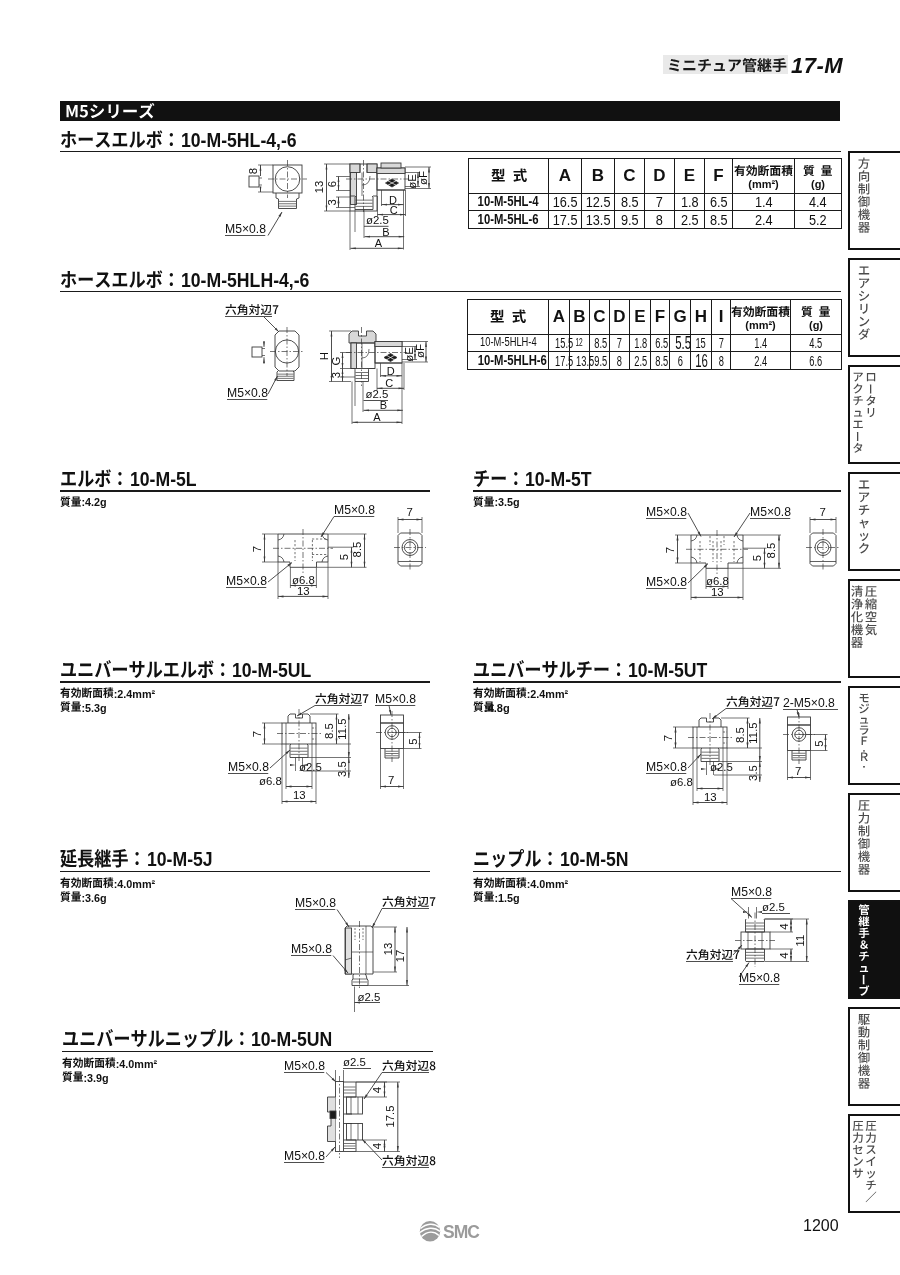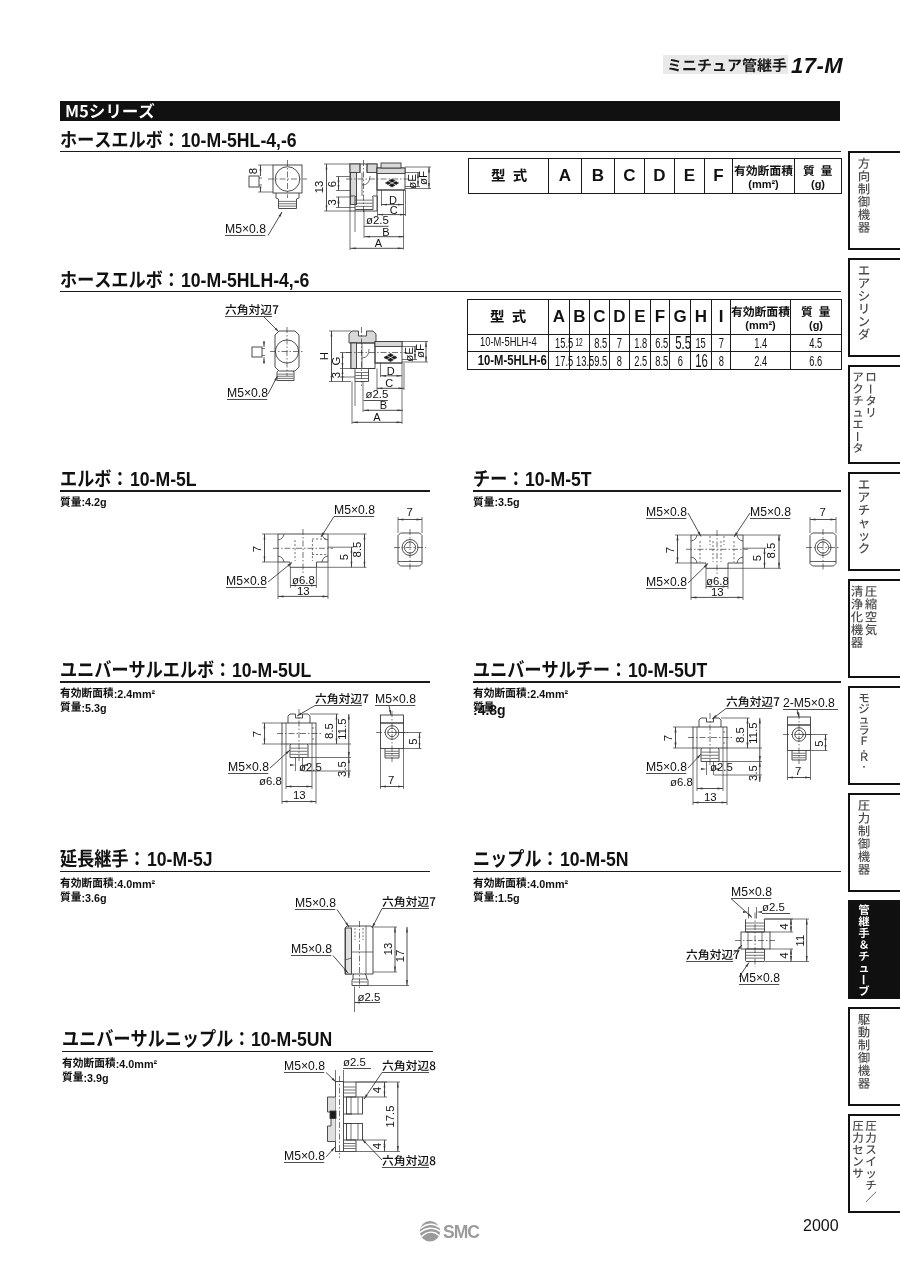--- a/index.html
+++ b/index.html
@@ -108,21 +108,21 @@
     <g transform="scale(0.95 1)">
       <path d="M0.6 -8.2H10.7V-7H0.6ZM3.7 -4.2H8.6V-3H3.7ZM2.7 -6.1H8.4V-4.9H4V1H2.7ZM8.1 -6.1H9.4V-0.5Q9.4 0 9.3 0.3Q9.2 0.6 8.8 0.8Q8.5 0.9 8 1Q7.5 1 6.8 1Q6.8 0.7 6.7 0.4Q6.5 -0 6.4 -0.3Q6.7 -0.3 7 -0.3Q7.3 -0.3 7.5 -0.3Q7.8 -0.3 7.9 -0.3Q8 -0.3 8.1 -0.3Q8.1 -0.4 8.1 -0.5ZM4.1 -9.6 5.5 -9.3Q5.1 -8 4.5 -6.8Q3.9 -5.5 3.1 -4.4Q2.3 -3.4 1.2 -2.6Q1.1 -2.8 0.9 -3Q0.7 -3.1 0.6 -3.3Q0.4 -3.5 0.3 -3.7Q1 -4.2 1.6 -4.8Q2.3 -5.5 2.7 -6.3Q3.2 -7.1 3.6 -7.9Q3.9 -8.8 4.1 -9.6ZM3.7 -2.3H8.6V-1.2H3.7Z M11.8 -8.2H17.3V-7H11.8ZM13.9 -9.5H15.3V-7.7H13.9ZM12.9 -6.7 14.2 -6.4Q13.9 -5.7 13.5 -5Q13 -4.3 12.5 -3.8Q12.4 -3.9 12.2 -4.1Q12 -4.2 11.8 -4.4Q11.6 -4.5 11.5 -4.6Q11.9 -5 12.3 -5.6Q12.7 -6.1 12.9 -6.7ZM15 -4.8 16.4 -4.6Q15.8 -2.7 14.8 -1.3Q13.8 0.1 12.4 1Q12.4 0.9 12.2 0.6Q12 0.4 11.8 0.2Q11.7 0 11.5 -0.1Q12.8 -0.8 13.7 -2Q14.6 -3.2 15 -4.8ZM15.1 -6.4 16.1 -6.9Q16.4 -6.6 16.7 -6.2Q16.9 -5.8 17.2 -5.5Q17.4 -5.1 17.5 -4.8L16.3 -4.2Q16.2 -4.5 16 -4.9Q15.9 -5.2 15.6 -5.6Q15.3 -6 15.1 -6.4ZM12.7 -3.5 13.5 -4.4Q14.1 -4 14.7 -3.4Q15.4 -2.9 15.9 -2.4Q16.5 -1.8 16.8 -1.4L16 -0.3Q15.7 -0.7 15.1 -1.3Q14.6 -1.9 13.9 -2.4Q13.3 -3 12.7 -3.5ZM17.3 -7.1H21.2V-5.8H17.3ZM20.7 -7.1H22Q22 -7.1 22 -7Q22 -6.9 22 -6.7Q22 -6.6 22 -6.5Q21.9 -4.8 21.9 -3.5Q21.9 -2.3 21.8 -1.5Q21.7 -0.7 21.6 -0.3Q21.6 0.1 21.4 0.3Q21.2 0.6 21 0.7Q20.8 0.8 20.5 0.9Q20.3 0.9 19.9 0.9Q19.5 1 19.1 0.9Q19.1 0.7 19 0.3Q18.9 -0.1 18.7 -0.3Q19.1 -0.3 19.4 -0.3Q19.7 -0.3 19.9 -0.3Q20 -0.3 20.1 -0.3Q20.2 -0.4 20.3 -0.5Q20.4 -0.6 20.5 -1Q20.5 -1.4 20.6 -2.1Q20.6 -2.9 20.6 -4Q20.7 -5.2 20.7 -6.8ZM18.4 -9.4H19.7Q19.7 -8.1 19.6 -6.8Q19.6 -5.5 19.5 -4.4Q19.4 -3.3 19.1 -2.3Q18.9 -1.3 18.4 -0.4Q18 0.4 17.3 1.1Q17.1 0.8 16.8 0.5Q16.5 0.2 16.3 0.1Q17 -0.5 17.4 -1.3Q17.8 -2 18 -2.9Q18.2 -3.8 18.3 -4.8Q18.3 -5.8 18.4 -7Q18.4 -8.2 18.4 -9.4Z M24.7 -6.3H28.5V-5.2H24.7ZM24.1 -1.3H28.3V-0.1H24.1ZM23.3 -9.2H24.5V0.7H23.3ZM26.1 -9.5H27.2V-1.5H26.1ZM26.2 -5.7 26.9 -5.4Q26.7 -4.8 26.4 -4.1Q26.1 -3.4 25.7 -2.9Q25.4 -2.3 25 -1.9Q24.9 -2.1 24.7 -2.5Q24.6 -2.8 24.4 -3Q24.8 -3.3 25.1 -3.8Q25.5 -4.2 25.7 -4.7Q26 -5.2 26.2 -5.7ZM27.7 -8.8 28.7 -8.5Q28.5 -8 28.3 -7.5Q28.1 -6.9 27.9 -6.6L27.2 -6.8Q27.3 -7.1 27.4 -7.4Q27.5 -7.8 27.6 -8.1Q27.6 -8.5 27.7 -8.8ZM24.7 -8.5 25.5 -8.8Q25.7 -8.3 25.8 -7.8Q26 -7.2 26 -6.8L25.1 -6.6Q25.1 -7 25 -7.5Q24.9 -8.1 24.7 -8.5ZM27.1 -5Q27.2 -5 27.5 -4.8Q27.7 -4.6 27.9 -4.4Q28.1 -4.2 28.3 -4Q28.5 -3.8 28.6 -3.7L27.9 -2.8Q27.8 -3 27.6 -3.2Q27.4 -3.5 27.2 -3.7Q27 -4 26.9 -4.2Q26.7 -4.4 26.6 -4.6ZM29.5 -5.9H33.6V-4.6H29.5ZM31.3 -5.2H32.6V1H31.3ZM28.9 -8.7 30.5 -8.3Q30.5 -8.1 30.2 -8.1V-4.7Q30.2 -4.1 30.1 -3.4Q30.1 -2.6 29.9 -1.8Q29.7 -1 29.4 -0.3Q29.1 0.4 28.5 1Q28.4 0.9 28.2 0.7Q28.1 0.5 27.9 0.4Q27.7 0.2 27.5 0.1Q28.2 -0.6 28.5 -1.4Q28.8 -2.3 28.8 -3.1Q28.9 -4 28.9 -4.8ZM32.4 -9.5 33.5 -8.5Q33 -8.2 32.3 -8Q31.7 -7.8 31 -7.6Q30.3 -7.5 29.6 -7.3Q29.6 -7.6 29.5 -7.9Q29.3 -8.2 29.2 -8.4Q29.8 -8.5 30.4 -8.7Q31 -8.8 31.5 -9.1Q32.1 -9.3 32.4 -9.5Z M38 -4.6H40.9V-3.6H38ZM38 -2.7H40.9V-1.7H38ZM35.8 -0.8H43.4V0.4H35.8ZM34.9 -6.7H44.2V1H42.8V-5.4H36.2V1H34.9ZM37.4 -5.8H38.6V-0.3H37.4ZM40.3 -5.8H41.6V-0.3H40.3ZM38.7 -8.4 40.3 -8Q40.1 -7.4 39.9 -6.8Q39.7 -6.2 39.5 -5.7L38.3 -6.1Q38.4 -6.4 38.5 -6.8Q38.5 -7.2 38.6 -7.6Q38.7 -8 38.7 -8.4ZM34.5 -9H44.7V-7.7H34.5Z M47.2 -8.5H48.5V1H47.2ZM45.7 -6.5H49.7V-5.2H45.7ZM47.3 -5.9 48.1 -5.6Q48 -5 47.7 -4.3Q47.5 -3.7 47.2 -3Q47 -2.4 46.7 -1.8Q46.4 -1.2 46 -0.8Q45.9 -1.1 45.8 -1.5Q45.6 -1.9 45.4 -2.1Q45.7 -2.5 46 -2.9Q46.3 -3.4 46.5 -3.9Q46.8 -4.4 47 -4.9Q47.2 -5.4 47.3 -5.9ZM49 -9.5 49.9 -8.4Q49.3 -8.2 48.6 -8.1Q48 -7.9 47.3 -7.8Q46.6 -7.7 45.9 -7.6Q45.9 -7.8 45.8 -8.1Q45.7 -8.4 45.6 -8.6Q46.2 -8.7 46.8 -8.9Q47.4 -9 48 -9.1Q48.5 -9.3 49 -9.5ZM48.4 -5Q48.5 -4.9 48.7 -4.7Q49 -4.5 49.2 -4.2Q49.4 -4 49.6 -3.8Q49.8 -3.6 49.9 -3.5L49.1 -2.4Q49 -2.6 48.9 -2.9Q48.7 -3.1 48.5 -3.4Q48.3 -3.7 48.1 -4Q48 -4.3 47.8 -4.4ZM52.2 -9.6H53.5V-6H52.2ZM49.9 -9.1H55.9V-8.3H49.9ZM50.1 -7.9H55.6V-7.1H50.1ZM49.6 -6.7H56.1V-5.9H49.6ZM51.5 -3.4V-2.9H54.3V-3.4ZM51.5 -2.1V-1.7H54.3V-2.1ZM51.5 -4.6V-4.2H54.3V-4.6ZM50.3 -5.5H55.5V-0.8H50.3ZM53.2 -0.3 54.1 -1Q54.5 -0.7 54.9 -0.5Q55.3 -0.3 55.6 -0Q56 0.2 56.3 0.4L55.1 1Q54.9 0.9 54.6 0.6Q54.2 0.4 53.9 0.1Q53.5 -0.1 53.2 -0.3ZM51.6 -1 52.6 -0.3Q52.3 -0.1 51.8 0.2Q51.3 0.5 50.8 0.7Q50.3 0.9 49.9 1.1Q49.7 0.9 49.5 0.6Q49.2 0.4 49 0.2Q49.5 0.1 50 -0.1Q50.4 -0.3 50.9 -0.6Q51.3 -0.8 51.6 -1Z" fill="#111"></path>
     </g>
   </svg>
 <div class="abs t" style="left:526.7px;top:688px;font-size:10.8px;font-weight:bold">:2.4mm²</div>
 <svg style="position:absolute;left:473px;top:699.1px;overflow:visible" width="23" height="15" viewBox="0 -11.9 23 15">
     <g transform="scale(0.95 1)">
       <path d="M4.6 -9.6 5.4 -8.8Q4.9 -8.7 4.3 -8.5Q3.8 -8.4 3.2 -8.4Q2.5 -8.3 2 -8.3Q2 -8.4 1.9 -8.7Q1.8 -8.9 1.7 -9.1Q2.2 -9.1 2.7 -9.2Q3.3 -9.3 3.7 -9.4Q4.2 -9.5 4.6 -9.6ZM9.5 -9.6 10.3 -8.8Q9.8 -8.6 9.1 -8.5Q8.5 -8.4 7.9 -8.4Q7.2 -8.3 6.6 -8.2Q6.6 -8.4 6.5 -8.7Q6.4 -8.9 6.3 -9.1Q6.9 -9.1 7.5 -9.2Q8.1 -9.3 8.6 -9.4Q9.1 -9.5 9.5 -9.6ZM1.3 -9.3 2.8 -9Q2.8 -8.8 2.5 -8.8V-8.2Q2.5 -7.8 2.4 -7.2Q2.3 -6.7 2 -6.1Q1.8 -5.5 1.3 -5Q1.2 -5.2 1 -5.3Q0.8 -5.5 0.7 -5.7Q0.5 -5.8 0.4 -5.9Q0.8 -6.3 1 -6.7Q1.2 -7.1 1.3 -7.5Q1.3 -7.9 1.3 -8.3ZM6 -9.3 7.5 -9Q7.4 -8.9 7.2 -8.8V-8.2Q7.2 -7.8 7.1 -7.3Q7 -6.8 6.6 -6.3Q6.3 -5.9 5.7 -5.5Q5.7 -5.6 5.5 -5.8Q5.4 -6 5.2 -6.1Q5 -6.3 4.9 -6.4Q5.4 -6.7 5.6 -7Q5.8 -7.3 5.9 -7.6Q6 -8 6 -8.3ZM1.9 -7.9H5.6V-6.9H1.9ZM6.5 -7.9H10.7V-6.9H6.5ZM3.3 -7.6H4.5V-5.7H3.3ZM8.1 -7.6H9.3V-5.7H8.1ZM3.2 -3.5V-3H8.2V-3.5ZM3.2 -2.2V-1.7H8.2V-2.2ZM3.2 -4.7V-4.2H8.2V-4.7ZM1.9 -5.5H9.5V-0.9H1.9ZM6.3 -0.3 7.4 -1Q8 -0.7 8.6 -0.5Q9.3 -0.2 9.8 -0Q10.4 0.2 10.8 0.4L9.2 1Q8.9 0.9 8.4 0.6Q8 0.4 7.4 0.1Q6.9 -0.1 6.3 -0.3ZM3.8 -1 5 -0.4Q4.6 -0.1 4 0.1Q3.3 0.4 2.7 0.7Q2.1 0.9 1.5 1.1Q1.4 0.9 1.2 0.7Q1 0.5 0.8 0.4Q0.6 0.2 0.5 0.1Q1.1 -0.1 1.7 -0.2Q2.3 -0.4 2.8 -0.6Q3.4 -0.8 3.8 -1Z M14.6 -7.5V-7.1H19.3V-7.5ZM14.6 -8.6V-8.2H19.3V-8.6ZM13.3 -9.3H20.6V-6.5H13.3ZM14.3 -3V-2.6H19.6V-3ZM14.3 -4.1V-3.7H19.6V-4.1ZM13 -4.8H20.9V-1.9H13ZM16.3 -4.6H17.6V0.3H16.3ZM11.8 -6.1H22.1V-5.1H11.8ZM12.8 -1.5H21.1V-0.7H12.8ZM11.8 -0.3H22.1V0.7H11.8Z" fill="#111"></path>
     </g>
   </svg>
-<div class="abs t" style="left:473px;top:702px;font-size:14px;font-weight:bold">:4.8g</div>
+<div class="abs t" style="left:484px;top:702px;font-size:11px;font-weight:bold">:4.8g</div>
 <svg style="position:absolute;left:60px;top:875.1px;overflow:visible" width="55" height="15" viewBox="0 -11.9 55 15">
     <g transform="scale(0.95 1)">
       <path d="M0.6 -8.2H10.7V-7H0.6ZM3.7 -4.2H8.6V-3H3.7ZM2.7 -6.1H8.4V-4.9H4V1H2.7ZM8.1 -6.1H9.4V-0.5Q9.4 0 9.3 0.3Q9.2 0.6 8.8 0.8Q8.5 0.9 8 1Q7.5 1 6.8 1Q6.8 0.7 6.7 0.4Q6.5 -0 6.4 -0.3Q6.7 -0.3 7 -0.3Q7.3 -0.3 7.5 -0.3Q7.8 -0.3 7.9 -0.3Q8 -0.3 8.1 -0.3Q8.1 -0.4 8.1 -0.5ZM4.1 -9.6 5.5 -9.3Q5.1 -8 4.5 -6.8Q3.9 -5.5 3.1 -4.4Q2.3 -3.4 1.2 -2.6Q1.1 -2.8 0.9 -3Q0.7 -3.1 0.6 -3.3Q0.4 -3.5 0.3 -3.7Q1 -4.2 1.6 -4.8Q2.3 -5.5 2.7 -6.3Q3.2 -7.1 3.6 -7.9Q3.9 -8.8 4.1 -9.6ZM3.7 -2.3H8.6V-1.2H3.7Z M11.8 -8.2H17.3V-7H11.8ZM13.9 -9.5H15.3V-7.7H13.9ZM12.9 -6.7 14.2 -6.4Q13.9 -5.7 13.5 -5Q13 -4.3 12.5 -3.8Q12.4 -3.9 12.2 -4.1Q12 -4.2 11.8 -4.4Q11.6 -4.5 11.5 -4.6Q11.9 -5 12.3 -5.6Q12.7 -6.1 12.9 -6.7ZM15 -4.8 16.4 -4.6Q15.8 -2.7 14.8 -1.3Q13.8 0.1 12.4 1Q12.4 0.9 12.2 0.6Q12 0.4 11.8 0.2Q11.7 0 11.5 -0.1Q12.8 -0.8 13.7 -2Q14.6 -3.2 15 -4.8ZM15.1 -6.4 16.1 -6.9Q16.4 -6.6 16.7 -6.2Q16.9 -5.8 17.2 -5.5Q17.4 -5.1 17.5 -4.8L16.3 -4.2Q16.2 -4.5 16 -4.9Q15.9 -5.2 15.6 -5.6Q15.3 -6 15.1 -6.4ZM12.7 -3.5 13.5 -4.4Q14.1 -4 14.7 -3.4Q15.4 -2.9 15.9 -2.4Q16.5 -1.8 16.8 -1.4L16 -0.3Q15.7 -0.7 15.1 -1.3Q14.6 -1.9 13.9 -2.4Q13.3 -3 12.7 -3.5ZM17.3 -7.1H21.2V-5.8H17.3ZM20.7 -7.1H22Q22 -7.1 22 -7Q22 -6.9 22 -6.7Q22 -6.6 22 -6.5Q21.9 -4.8 21.9 -3.5Q21.9 -2.3 21.8 -1.5Q21.7 -0.7 21.6 -0.3Q21.6 0.1 21.4 0.3Q21.2 0.6 21 0.7Q20.8 0.8 20.5 0.9Q20.3 0.9 19.9 0.9Q19.5 1 19.1 0.9Q19.1 0.7 19 0.3Q18.9 -0.1 18.7 -0.3Q19.1 -0.3 19.4 -0.3Q19.7 -0.3 19.9 -0.3Q20 -0.3 20.1 -0.3Q20.2 -0.4 20.3 -0.5Q20.4 -0.6 20.5 -1Q20.5 -1.4 20.6 -2.1Q20.6 -2.9 20.6 -4Q20.7 -5.2 20.7 -6.8ZM18.4 -9.4H19.7Q19.7 -8.1 19.6 -6.8Q19.6 -5.5 19.5 -4.4Q19.4 -3.3 19.1 -2.3Q18.9 -1.3 18.4 -0.4Q18 0.4 17.3 1.1Q17.1 0.8 16.8 0.5Q16.5 0.2 16.3 0.1Q17 -0.5 17.4 -1.3Q17.8 -2 18 -2.9Q18.2 -3.8 18.3 -4.8Q18.3 -5.8 18.4 -7Q18.4 -8.2 18.4 -9.4Z M24.7 -6.3H28.5V-5.2H24.7ZM24.1 -1.3H28.3V-0.1H24.1ZM23.3 -9.2H24.5V0.7H23.3ZM26.1 -9.5H27.2V-1.5H26.1ZM26.2 -5.7 26.9 -5.4Q26.7 -4.8 26.4 -4.1Q26.1 -3.4 25.7 -2.9Q25.4 -2.3 25 -1.9Q24.9 -2.1 24.7 -2.5Q24.6 -2.8 24.4 -3Q24.8 -3.3 25.1 -3.8Q25.5 -4.2 25.7 -4.7Q26 -5.2 26.2 -5.7ZM27.7 -8.8 28.7 -8.5Q28.5 -8 28.3 -7.5Q28.1 -6.9 27.9 -6.6L27.2 -6.8Q27.3 -7.1 27.4 -7.4Q27.5 -7.8 27.6 -8.1Q27.6 -8.5 27.7 -8.8ZM24.7 -8.5 25.5 -8.8Q25.7 -8.3 25.8 -7.8Q26 -7.2 26 -6.8L25.1 -6.6Q25.1 -7 25 -7.5Q24.9 -8.1 24.7 -8.5ZM27.1 -5Q27.2 -5 27.5 -4.8Q27.7 -4.6 27.9 -4.4Q28.1 -4.2 28.3 -4Q28.5 -3.8 28.6 -3.7L27.9 -2.8Q27.8 -3 27.6 -3.2Q27.4 -3.5 27.2 -3.7Q27 -4 26.9 -4.2Q26.7 -4.4 26.6 -4.6ZM29.5 -5.9H33.6V-4.6H29.5ZM31.3 -5.2H32.6V1H31.3ZM28.9 -8.7 30.5 -8.3Q30.5 -8.1 30.2 -8.1V-4.7Q30.2 -4.1 30.1 -3.4Q30.1 -2.6 29.9 -1.8Q29.7 -1 29.4 -0.3Q29.1 0.4 28.5 1Q28.4 0.9 28.2 0.7Q28.1 0.5 27.9 0.4Q27.7 0.2 27.5 0.1Q28.2 -0.6 28.5 -1.4Q28.8 -2.3 28.8 -3.1Q28.9 -4 28.9 -4.8ZM32.4 -9.5 33.5 -8.5Q33 -8.2 32.3 -8Q31.7 -7.8 31 -7.6Q30.3 -7.5 29.6 -7.3Q29.6 -7.6 29.5 -7.9Q29.3 -8.2 29.2 -8.4Q29.8 -8.5 30.4 -8.7Q31 -8.8 31.5 -9.1Q32.1 -9.3 32.4 -9.5Z M38 -4.6H40.9V-3.6H38ZM38 -2.7H40.9V-1.7H38ZM35.8 -0.8H43.4V0.4H35.8ZM34.9 -6.7H44.2V1H42.8V-5.4H36.2V1H34.9ZM37.4 -5.8H38.6V-0.3H37.4ZM40.3 -5.8H41.6V-0.3H40.3ZM38.7 -8.4 40.3 -8Q40.1 -7.4 39.9 -6.8Q39.7 -6.2 39.5 -5.7L38.3 -6.1Q38.4 -6.4 38.5 -6.8Q38.5 -7.2 38.6 -7.6Q38.7 -8 38.7 -8.4ZM34.5 -9H44.7V-7.7H34.5Z M47.2 -8.5H48.5V1H47.2ZM45.7 -6.5H49.7V-5.2H45.7ZM47.3 -5.9 48.1 -5.6Q48 -5 47.7 -4.3Q47.5 -3.7 47.2 -3Q47 -2.4 46.7 -1.8Q46.4 -1.2 46 -0.8Q45.9 -1.1 45.8 -1.5Q45.6 -1.9 45.4 -2.1Q45.7 -2.5 46 -2.9Q46.3 -3.4 46.5 -3.9Q46.8 -4.4 47 -4.9Q47.2 -5.4 47.3 -5.9ZM49 -9.5 49.9 -8.4Q49.3 -8.2 48.6 -8.1Q48 -7.9 47.3 -7.8Q46.6 -7.7 45.9 -7.6Q45.9 -7.8 45.8 -8.1Q45.7 -8.4 45.6 -8.6Q46.2 -8.7 46.8 -8.9Q47.4 -9 48 -9.1Q48.5 -9.3 49 -9.5ZM48.4 -5Q48.5 -4.9 48.7 -4.7Q49 -4.5 49.2 -4.2Q49.4 -4 49.6 -3.8Q49.8 -3.6 49.9 -3.5L49.1 -2.4Q49 -2.6 48.9 -2.9Q48.7 -3.1 48.5 -3.4Q48.3 -3.7 48.1 -4Q48 -4.3 47.8 -4.4ZM52.2 -9.6H53.5V-6H52.2ZM49.9 -9.1H55.9V-8.3H49.9ZM50.1 -7.9H55.6V-7.1H50.1ZM49.6 -6.7H56.1V-5.9H49.6ZM51.5 -3.4V-2.9H54.3V-3.4ZM51.5 -2.1V-1.7H54.3V-2.1ZM51.5 -4.6V-4.2H54.3V-4.6ZM50.3 -5.5H55.5V-0.8H50.3ZM53.2 -0.3 54.1 -1Q54.5 -0.7 54.9 -0.5Q55.3 -0.3 55.6 -0Q56 0.2 56.3 0.4L55.1 1Q54.9 0.9 54.6 0.6Q54.2 0.4 53.9 0.1Q53.5 -0.1 53.2 -0.3ZM51.6 -1 52.6 -0.3Q52.3 -0.1 51.8 0.2Q51.3 0.5 50.8 0.7Q50.3 0.9 49.9 1.1Q49.7 0.9 49.5 0.6Q49.2 0.4 49 0.2Q49.5 0.1 50 -0.1Q50.4 -0.3 50.9 -0.6Q51.3 -0.8 51.6 -1Z" fill="#111"></path>
     </g>
   </svg>
 <div class="abs t" style="left:113.7px;top:878px;font-size:10.8px;font-weight:bold">:4.0mm²</div>
 <svg style="position:absolute;left:60px;top:889.1px;overflow:visible" width="23" height="15" viewBox="0 -11.9 23 15">
     <g transform="scale(0.95 1)">
       <path d="M4.6 -9.6 5.4 -8.8Q4.9 -8.7 4.3 -8.5Q3.8 -8.4 3.2 -8.4Q2.5 -8.3 2 -8.3Q2 -8.4 1.9 -8.7Q1.8 -8.9 1.7 -9.1Q2.2 -9.1 2.7 -9.2Q3.3 -9.3 3.7 -9.4Q4.2 -9.5 4.6 -9.6ZM9.5 -9.6 10.3 -8.8Q9.8 -8.6 9.1 -8.5Q8.5 -8.4 7.9 -8.4Q7.2 -8.3 6.6 -8.2Q6.6 -8.4 6.5 -8.7Q6.4 -8.9 6.3 -9.1Q6.9 -9.1 7.5 -9.2Q8.1 -9.3 8.6 -9.4Q9.1 -9.5 9.5 -9.6ZM1.3 -9.3 2.8 -9Q2.8 -8.8 2.5 -8.8V-8.2Q2.5 -7.8 2.4 -7.2Q2.3 -6.7 2 -6.1Q1.8 -5.5 1.3 -5Q1.2 -5.2 1 -5.3Q0.8 -5.5 0.7 -5.7Q0.5 -5.8 0.4 -5.9Q0.8 -6.3 1 -6.7Q1.2 -7.1 1.3 -7.5Q1.3 -7.9 1.3 -8.3ZM6 -9.3 7.5 -9Q7.4 -8.9 7.2 -8.8V-8.2Q7.2 -7.8 7.1 -7.3Q7 -6.8 6.6 -6.3Q6.3 -5.9 5.7 -5.5Q5.7 -5.6 5.5 -5.8Q5.4 -6 5.2 -6.1Q5 -6.3 4.9 -6.4Q5.4 -6.7 5.6 -7Q5.8 -7.3 5.9 -7.6Q6 -8 6 -8.3ZM1.9 -7.9H5.6V-6.9H1.9ZM6.5 -7.9H10.7V-6.9H6.5ZM3.3 -7.6H4.5V-5.7H3.3ZM8.1 -7.6H9.3V-5.7H8.1ZM3.2 -3.5V-3H8.2V-3.5ZM3.2 -2.2V-1.7H8.2V-2.2ZM3.2 -4.7V-4.2H8.2V-4.7ZM1.9 -5.5H9.5V-0.9H1.9ZM6.3 -0.3 7.4 -1Q8 -0.7 8.6 -0.5Q9.3 -0.2 9.8 -0Q10.4 0.2 10.8 0.4L9.2 1Q8.9 0.9 8.4 0.6Q8 0.4 7.4 0.1Q6.9 -0.1 6.3 -0.3ZM3.8 -1 5 -0.4Q4.6 -0.1 4 0.1Q3.3 0.4 2.7 0.7Q2.1 0.9 1.5 1.1Q1.4 0.9 1.2 0.7Q1 0.5 0.8 0.4Q0.6 0.2 0.5 0.1Q1.1 -0.1 1.7 -0.2Q2.3 -0.4 2.8 -0.6Q3.4 -0.8 3.8 -1Z M14.6 -7.5V-7.1H19.3V-7.5ZM14.6 -8.6V-8.2H19.3V-8.6ZM13.3 -9.3H20.6V-6.5H13.3ZM14.3 -3V-2.6H19.6V-3ZM14.3 -4.1V-3.7H19.6V-4.1ZM13 -4.8H20.9V-1.9H13ZM16.3 -4.6H17.6V0.3H16.3ZM11.8 -6.1H22.1V-5.1H11.8ZM12.8 -1.5H21.1V-0.7H12.8ZM11.8 -0.3H22.1V0.7H11.8Z" fill="#111"></path>
     </g>
@@ -182,20 +182,42 @@
               <path d="M0.6 -8.6H11.2V-7.3H0.6ZM3.8 -4.3H9V-3.2H3.8ZM2.8 -6.3H8.7V-5.1H4.2V1H2.8ZM8.5 -6.3H9.8V-0.5Q9.8 0 9.7 0.4Q9.6 0.7 9.2 0.8Q8.9 1 8.4 1Q7.8 1.1 7.1 1.1Q7.1 0.8 7 0.4Q6.8 -0 6.7 -0.3Q7 -0.3 7.3 -0.3Q7.6 -0.3 7.9 -0.3Q8.1 -0.3 8.2 -0.3Q8.3 -0.3 8.4 -0.3Q8.5 -0.4 8.5 -0.5ZM4.3 -10 5.8 -9.7Q5.4 -8.4 4.7 -7.1Q4.1 -5.8 3.2 -4.6Q2.4 -3.5 1.2 -2.7Q1.1 -2.9 1 -3.1Q0.8 -3.3 0.6 -3.5Q0.4 -3.7 0.3 -3.8Q1.1 -4.3 1.7 -5Q2.4 -5.8 2.9 -6.6Q3.4 -7.4 3.7 -8.3Q4.1 -9.2 4.3 -10ZM3.8 -2.4H9V-1.2H3.8Z M12.3 -8.5H18.1V-7.3H12.3ZM14.6 -10H15.9V-8H14.6ZM13.5 -7 14.8 -6.7Q14.5 -5.9 14.1 -5.2Q13.6 -4.5 13.1 -4Q12.9 -4.1 12.8 -4.3Q12.6 -4.4 12.3 -4.6Q12.1 -4.7 12 -4.8Q12.5 -5.2 12.9 -5.8Q13.3 -6.4 13.5 -7ZM15.7 -5.1 17.1 -4.8Q16.5 -2.8 15.5 -1.4Q14.5 0.1 13 1Q12.9 0.9 12.7 0.7Q12.6 0.5 12.4 0.2Q12.2 0 12 -0.1Q13.4 -0.8 14.3 -2.1Q15.3 -3.4 15.7 -5.1ZM15.8 -6.6 16.8 -7.2Q17.1 -6.9 17.4 -6.5Q17.7 -6.1 17.9 -5.7Q18.1 -5.3 18.2 -5L17.1 -4.4Q17 -4.7 16.8 -5.1Q16.6 -5.5 16.3 -5.9Q16 -6.3 15.8 -6.6ZM13.3 -3.6 14.1 -4.6Q14.7 -4.2 15.4 -3.6Q16.1 -3 16.7 -2.5Q17.2 -1.9 17.6 -1.4L16.7 -0.3Q16.4 -0.8 15.8 -1.4Q15.2 -1.9 14.6 -2.5Q13.9 -3.1 13.3 -3.6ZM18 -7.4H22.2V-6.1H18ZM21.6 -7.4H22.9Q22.9 -7.4 22.9 -7.3Q22.9 -7.2 22.9 -7Q22.9 -6.9 22.9 -6.8Q22.9 -5 22.9 -3.7Q22.8 -2.4 22.8 -1.6Q22.7 -0.8 22.6 -0.3Q22.5 0.1 22.4 0.3Q22.2 0.6 22 0.8Q21.7 0.9 21.4 0.9Q21.2 1 20.8 1Q20.4 1 19.9 1Q19.9 0.7 19.8 0.3Q19.7 -0.1 19.5 -0.3Q19.9 -0.3 20.3 -0.3Q20.6 -0.3 20.8 -0.3Q20.9 -0.3 21 -0.3Q21.1 -0.4 21.2 -0.5Q21.3 -0.6 21.4 -1Q21.4 -1.4 21.5 -2.2Q21.5 -3 21.6 -4.2Q21.6 -5.4 21.6 -7.1ZM19.2 -9.9H20.6Q20.5 -8.4 20.5 -7.1Q20.5 -5.8 20.4 -4.6Q20.2 -3.4 20 -2.4Q19.7 -1.3 19.2 -0.5Q18.8 0.4 18 1.1Q17.9 0.8 17.6 0.5Q17.3 0.2 17 0.1Q17.7 -0.5 18.1 -1.3Q18.5 -2.1 18.8 -3Q19 -3.9 19.1 -5Q19.2 -6.1 19.2 -7.3Q19.2 -8.5 19.2 -9.9Z M25.8 -6.6H29.8V-5.4H25.8ZM25.1 -1.3H29.6V-0.1H25.1ZM24.3 -9.6H25.6V0.7H24.3ZM27.2 -9.9H28.4V-1.5H27.2ZM27.3 -5.9 28.1 -5.6Q27.9 -5 27.6 -4.3Q27.2 -3.6 26.9 -3Q26.5 -2.4 26.1 -2Q26 -2.2 25.8 -2.6Q25.7 -2.9 25.5 -3.2Q25.9 -3.5 26.2 -3.9Q26.6 -4.4 26.9 -4.9Q27.2 -5.5 27.3 -5.9ZM28.9 -9.2 30 -8.9Q29.8 -8.4 29.6 -7.8Q29.4 -7.2 29.2 -6.8L28.4 -7.1Q28.5 -7.4 28.6 -7.8Q28.7 -8.1 28.8 -8.5Q28.9 -8.9 28.9 -9.2ZM25.8 -8.9 26.7 -9.2Q26.9 -8.7 27 -8.1Q27.1 -7.6 27.1 -7.2L26.2 -6.9Q26.2 -7.3 26.1 -7.8Q26 -8.4 25.8 -8.9ZM28.3 -5.3Q28.5 -5.2 28.7 -5Q28.9 -4.8 29.1 -4.6Q29.4 -4.4 29.6 -4.2Q29.8 -4 29.9 -3.9L29.1 -2.9Q29 -3.1 28.8 -3.4Q28.7 -3.6 28.4 -3.9Q28.2 -4.1 28.1 -4.4Q27.9 -4.6 27.7 -4.8ZM30.8 -6.1H35.1V-4.8H30.8ZM32.7 -5.5H34V1H32.7ZM30.2 -9.1 31.8 -8.6Q31.8 -8.5 31.5 -8.4V-5Q31.5 -4.3 31.5 -3.5Q31.4 -2.7 31.2 -1.9Q31.1 -1.1 30.7 -0.3Q30.3 0.5 29.8 1.1Q29.7 0.9 29.5 0.7Q29.3 0.5 29.1 0.4Q28.9 0.2 28.7 0.1Q29.4 -0.6 29.7 -1.5Q30 -2.4 30.1 -3.3Q30.2 -4.2 30.2 -5ZM33.9 -9.9 35 -8.9Q34.4 -8.6 33.7 -8.4Q33.1 -8.1 32.3 -8Q31.6 -7.8 30.9 -7.7Q30.9 -7.9 30.8 -8.2Q30.6 -8.5 30.5 -8.7Q31.1 -8.9 31.7 -9.1Q32.4 -9.2 32.9 -9.5Q33.5 -9.7 33.9 -9.9Z M39.6 -4.8H42.7V-3.7H39.6ZM39.6 -2.8H42.7V-1.7H39.6ZM37.4 -0.8H45.3V0.5H37.4ZM36.5 -6.9H46.1V1.1H44.7V-5.6H37.8V1.1H36.5ZM39 -6.1H40.3V-0.3H39ZM42.1 -6.1H43.4V-0.3H42.1ZM40.4 -8.7 42.1 -8.4Q41.8 -7.7 41.7 -7.1Q41.5 -6.4 41.3 -6L40 -6.3Q40.1 -6.7 40.2 -7.1Q40.2 -7.5 40.3 -7.9Q40.4 -8.4 40.4 -8.7ZM36 -9.4H46.7V-8H36Z M49.3 -8.9H50.7V1H49.3ZM47.7 -6.8H51.9V-5.5H47.7ZM49.4 -6.2 50.3 -5.8Q50.1 -5.2 49.9 -4.5Q49.6 -3.8 49.3 -3.1Q49.1 -2.5 48.7 -1.9Q48.4 -1.3 48.1 -0.9Q48 -1.2 47.8 -1.6Q47.6 -1.9 47.4 -2.2Q47.7 -2.6 48 -3Q48.3 -3.5 48.6 -4.1Q48.9 -4.6 49.1 -5.1Q49.3 -5.7 49.4 -6.2ZM51.1 -9.9 52.1 -8.8Q51.5 -8.6 50.8 -8.4Q50.1 -8.3 49.4 -8.1Q48.6 -8 48 -7.9Q47.9 -8.2 47.8 -8.5Q47.7 -8.8 47.6 -9Q48.2 -9.1 48.9 -9.3Q49.5 -9.4 50.1 -9.6Q50.7 -9.7 51.1 -9.9ZM50.6 -5.2Q50.7 -5.1 50.9 -4.9Q51.1 -4.7 51.4 -4.4Q51.6 -4.2 51.8 -3.9Q52 -3.7 52.1 -3.6L51.3 -2.5Q51.2 -2.7 51 -3Q50.9 -3.3 50.7 -3.6Q50.5 -3.9 50.3 -4.2Q50.1 -4.5 50 -4.6ZM54.5 -10H55.9V-6.3H54.5ZM52.1 -9.5H58.3V-8.6H52.1ZM52.4 -8.2H58.1V-7.4H52.4ZM51.8 -7H58.6V-6.1H51.8ZM53.8 -3.5V-3H56.7V-3.5ZM53.8 -2.2V-1.7H56.7V-2.2ZM53.8 -4.8V-4.4H56.7V-4.8ZM52.5 -5.7H58V-0.9H52.5ZM55.6 -0.3 56.5 -1Q56.9 -0.8 57.3 -0.5Q57.7 -0.3 58.1 -0Q58.5 0.2 58.8 0.4L57.5 1.1Q57.3 0.9 57 0.7Q56.6 0.4 56.3 0.2Q55.9 -0.1 55.6 -0.3ZM53.8 -1.1 54.9 -0.3Q54.6 -0.1 54.1 0.2Q53.6 0.5 53.1 0.7Q52.6 1 52.1 1.1Q51.9 0.9 51.7 0.7Q51.4 0.4 51.2 0.2Q51.7 0.1 52.2 -0.1Q52.7 -0.3 53.1 -0.6Q53.6 -0.8 53.8 -1.1Z" fill="#111" stroke="none"></path>
             </svg></div>
           <div style="font-weight:bold;font-size:11px;line-height:13px">(mm²)</div>
         </td>
         <td style="border-bottom:1.5px solid #1a1a1a">
           <div style="line-height:0;margin-top:2px"><svg width="30" height="15" viewBox="0 -12.0 30 15" style="vertical-align:middle">
               <path d="M4.8 -10 5.6 -9.2Q5.1 -9 4.5 -8.9Q3.9 -8.8 3.3 -8.7Q2.7 -8.7 2.1 -8.6Q2.1 -8.8 2 -9.1Q1.9 -9.3 1.8 -9.5Q2.3 -9.5 2.9 -9.6Q3.4 -9.7 3.9 -9.8Q4.4 -9.9 4.8 -10ZM9.9 -10 10.7 -9.2Q10.2 -9 9.6 -8.9Q8.9 -8.8 8.2 -8.7Q7.5 -8.7 6.9 -8.6Q6.9 -8.8 6.8 -9Q6.7 -9.3 6.6 -9.5Q7.2 -9.5 7.8 -9.6Q8.4 -9.7 9 -9.8Q9.5 -9.9 9.9 -10ZM1.4 -9.8 2.9 -9.4Q2.9 -9.2 2.6 -9.2V-8.6Q2.6 -8.2 2.5 -7.6Q2.4 -7 2.1 -6.4Q1.9 -5.8 1.3 -5.3Q1.2 -5.4 1.1 -5.6Q0.9 -5.7 0.7 -5.9Q0.5 -6.1 0.4 -6.1Q0.8 -6.5 1 -7Q1.2 -7.4 1.3 -7.9Q1.4 -8.3 1.4 -8.7ZM6.3 -9.7 7.8 -9.4Q7.8 -9.2 7.5 -9.2V-8.6Q7.5 -8.2 7.4 -7.7Q7.3 -7.1 6.9 -6.6Q6.6 -6.1 6 -5.7Q5.9 -5.9 5.8 -6Q5.6 -6.2 5.4 -6.4Q5.3 -6.6 5.1 -6.6Q5.6 -7 5.9 -7.3Q6.1 -7.6 6.2 -8Q6.3 -8.3 6.3 -8.7ZM1.9 -8.3H5.9V-7.2H1.9ZM6.8 -8.3H11.2V-7.2H6.8ZM3.5 -7.9H4.7V-6H3.5ZM8.5 -7.9H9.7V-6H8.5ZM3.4 -3.6V-3.1H8.5V-3.6ZM3.4 -2.3V-1.8H8.5V-2.3ZM3.4 -4.9V-4.4H8.5V-4.9ZM2 -5.8H9.9V-0.9H2ZM6.6 -0.3 7.7 -1Q8.4 -0.8 9 -0.5Q9.7 -0.3 10.3 -0Q10.9 0.2 11.3 0.5L9.6 1.1Q9.3 0.9 8.8 0.6Q8.3 0.4 7.7 0.2Q7.2 -0.1 6.6 -0.3ZM3.9 -1 5.2 -0.5Q4.8 -0.1 4.1 0.2Q3.5 0.4 2.8 0.7Q2.1 0.9 1.5 1.1Q1.4 1 1.2 0.8Q1 0.6 0.8 0.4Q0.6 0.2 0.5 0.1Q1.1 -0.1 1.8 -0.2Q2.4 -0.4 3 -0.6Q3.5 -0.8 3.9 -1Z M21.1 -7.9V-7.5H26V-7.9ZM21.1 -8.9V-8.5H26V-8.9ZM19.7 -9.7H27.4V-6.7H19.7ZM20.9 -3.2V-2.7H26.3V-3.2ZM20.9 -4.3V-3.9H26.3V-4.3ZM19.5 -5H27.7V-2H19.5ZM22.9 -4.8H24.3V0.3H22.9ZM18.2 -6.4H29V-5.4H18.2ZM19.3 -1.6H27.9V-0.7H19.3ZM18.2 -0.3H29V0.8H18.2Z" fill="#111" stroke="none"></path>
             </svg></div>
           <div style="font-weight:bold;font-size:11px;line-height:13px">(g)</div>
         </td>
+      </tr>
+      <tr style="height:17.5px">
+        <td style="font-weight:bold;font-size:14.5px;line-height:15px"><span class="sx" style="--s:.78">10-M-5HL-4</span></td>
+        <td style="font-size:15.5px;line-height:15px"><span class="sx" style="--s:.82">16.5</span></td>
+        <td style="font-size:15.5px;line-height:15px"><span class="sx" style="--s:.82">12.5</span></td>
+        <td style="font-size:15.5px;line-height:15px"><span class="sx" style="--s:.82">8.5</span></td>
+        <td style="font-size:15.5px;line-height:15px"><span class="sx" style="--s:.82">7</span></td>
+        <td style="font-size:15.5px;line-height:15px"><span class="sx" style="--s:.82">1.8</span></td>
+        <td style="font-size:15.5px;line-height:15px"><span class="sx" style="--s:.82">6.5</span></td>
+        <td style="font-size:15.5px;line-height:15px"><span class="sx" style="--s:.82">1.4</span></td>
+        <td style="font-size:15.5px;line-height:15px"><span class="sx" style="--s:.82">4.4</span></td>
+      </tr>
+      <tr style="height:17.5px">
+        <td style="font-weight:bold;font-size:14.5px;line-height:15px"><span class="sx" style="--s:.78">10-M-5HL-6</span></td>
+        <td style="font-size:15.5px;line-height:15px"><span class="sx" style="--s:.82">17.5</span></td>
+        <td style="font-size:15.5px;line-height:15px"><span class="sx" style="--s:.82">13.5</span></td>
+        <td style="font-size:15.5px;line-height:15px"><span class="sx" style="--s:.82">9.5</span></td>
+        <td style="font-size:15.5px;line-height:15px"><span class="sx" style="--s:.82">8</span></td>
+        <td style="font-size:15.5px;line-height:15px"><span class="sx" style="--s:.82">2.5</span></td>
+        <td style="font-size:15.5px;line-height:15px"><span class="sx" style="--s:.82">8.5</span></td>
+        <td style="font-size:15.5px;line-height:15px"><span class="sx" style="--s:.82">2.4</span></td>
+        <td style="font-size:15.5px;line-height:15px"><span class="sx" style="--s:.82">5.2</span></td>
       </tr>
     </tbody>
   </table>
 <table style="left:467px;top:299px;width:374px;border:1.5px solid #1a1a1a">
     <colgroup>
       <col style="width:81px">
       <col style="width:21px">
       <col style="width:20px">
       <col style="width:20px">
       <col style="width:20px">
@@ -315,21 +337,21 @@
 <svg class="abs" style="left:848.1px;top:1120.4px;overflow:visible" width="20" height="59" viewBox="-10 0 20 59">
     <path d="M-3.6 1.1H5V2.1H-3.6ZM-2.6 5.1H4.5V6.1H-2.6ZM-3.4 9.6H5.2V10.6H-3.4ZM-4.2 1.1H-3.1V4.4Q-3.1 5.1 -3.2 6Q-3.2 6.8 -3.4 7.7Q-3.5 8.6 -3.7 9.4Q-4 10.3 -4.4 11Q-4.5 10.9 -4.7 10.8Q-4.9 10.7 -5 10.6Q-5.2 10.5 -5.4 10.4Q-5 9.8 -4.7 9Q-4.5 8.2 -4.4 7.4Q-4.3 6.6 -4.3 5.8Q-4.2 5.1 -4.2 4.4ZM0.3 2.7H1.3V10.2H0.3Z M-4.8 14.7H4V15.8H-4.8ZM3.6 14.7H4.7Q4.7 14.7 4.7 14.8Q4.7 14.9 4.7 15Q4.7 15.2 4.7 15.2Q4.6 17 4.5 18.2Q4.4 19.4 4.3 20.2Q4.2 21.1 4 21.5Q3.9 22 3.7 22.2Q3.5 22.5 3.2 22.6Q3 22.7 2.6 22.7Q2.3 22.8 1.8 22.8Q1.3 22.8 0.8 22.7Q0.8 22.5 0.7 22.2Q0.6 21.8 0.4 21.6Q1 21.7 1.5 21.7Q1.9 21.7 2.2 21.7Q2.3 21.7 2.5 21.7Q2.6 21.6 2.7 21.5Q2.8 21.4 3 20.9Q3.1 20.5 3.2 19.7Q3.3 18.9 3.4 17.8Q3.5 16.6 3.6 14.9ZM-1.2 12.3H-0V14.4Q-0 15.2 -0.1 16.1Q-0.2 17 -0.4 17.9Q-0.6 18.8 -1.1 19.7Q-1.6 20.6 -2.3 21.4Q-3.1 22.2 -4.3 22.9Q-4.4 22.8 -4.5 22.6Q-4.7 22.4 -4.8 22.3Q-5 22.1 -5.1 22Q-4 21.4 -3.3 20.7Q-2.6 19.9 -2.2 19.1Q-1.7 18.3 -1.5 17.5Q-1.3 16.7 -1.2 15.9Q-1.2 15.1 -1.2 14.4Z M-2.3 32.3Q-2.3 32 -2.3 31.5Q-2.3 31.1 -2.3 30.5Q-2.3 29.9 -2.3 29.2Q-2.3 28.6 -2.3 28Q-2.3 27.4 -2.3 26.8Q-2.3 26.3 -2.3 26Q-2.3 25.8 -2.3 25.6Q-2.3 25.4 -2.4 25.2Q-2.4 25 -2.4 24.9H-1.1Q-1.1 25.1 -1.1 25.4Q-1.2 25.7 -1.2 26Q-1.2 26.3 -1.2 26.8Q-1.2 27.3 -1.2 27.9Q-1.2 28.4 -1.2 29Q-1.2 29.6 -1.2 30.2Q-1.2 30.7 -1.2 31.2Q-1.2 31.6 -1.2 31.9Q-1.2 32.3 -1 32.5Q-0.9 32.8 -0.6 32.9Q-0.2 32.9 0.4 32.9Q1.1 32.9 1.7 32.9Q2.3 32.9 2.8 32.8Q3.4 32.7 4 32.6L3.9 33.8Q3.5 33.9 2.9 33.9Q2.3 34 1.7 34Q1.1 34.1 0.4 34.1Q-0.5 34.1 -1 34Q-1.6 33.8 -1.8 33.6Q-2.1 33.4 -2.2 33.1Q-2.3 32.7 -2.3 32.3ZM4.5 27.2Q4.5 27.3 4.4 27.5Q4.3 27.6 4.2 27.7Q4 28.1 3.7 28.5Q3.5 29 3.2 29.4Q2.9 29.9 2.5 30.3Q2.2 30.7 1.9 31L0.9 30.5Q1.3 30.1 1.7 29.6Q2 29.1 2.3 28.7Q2.6 28.2 2.8 27.9Q2.7 27.9 2.3 28Q1.9 28.1 1.3 28.2Q0.7 28.3 0 28.5Q-0.7 28.6 -1.4 28.8Q-2.1 28.9 -2.8 29.1Q-3.5 29.2 -4 29.3Q-4.6 29.4 -4.9 29.5L-5.1 28.3Q-4.8 28.2 -4.2 28.2Q-3.7 28.1 -3 27.9Q-2.3 27.8 -1.6 27.7Q-0.8 27.5 -0.1 27.4Q0.6 27.3 1.2 27.1Q1.9 27 2.3 26.9Q2.8 26.8 3 26.8Q3.2 26.7 3.4 26.7Q3.6 26.6 3.7 26.5Z M-3 37.1Q-2.7 37.3 -2.3 37.6Q-1.9 37.9 -1.5 38.3Q-1.1 38.6 -0.7 38.9Q-0.4 39.2 -0.1 39.5L-1 40.4Q-1.2 40.2 -1.6 39.9Q-1.9 39.5 -2.4 39.2Q-2.8 38.8 -3.2 38.5Q-3.6 38.2 -3.9 38ZM-4.2 44.7Q-3.3 44.6 -2.5 44.3Q-1.6 44.1 -1 43.8Q-0.3 43.5 0.3 43.1Q1.2 42.6 1.9 41.8Q2.7 41.1 3.3 40.3Q3.9 39.6 4.2 38.8L4.9 40.1Q4.5 40.8 3.9 41.6Q3.3 42.3 2.6 43Q1.8 43.7 0.9 44.2Q0.3 44.6 -0.3 44.9Q-1 45.2 -1.8 45.5Q-2.6 45.8 -3.5 45.9Z M2.6 52.3Q2.6 53.4 2.5 54.3Q2.3 55.2 2 55.8Q1.6 56.5 1 57.1Q0.3 57.6 -0.7 58.1L-1.7 57.2Q-0.9 56.9 -0.3 56.5Q0.3 56.1 0.7 55.6Q1.1 55.1 1.3 54.3Q1.5 53.5 1.5 52.4V49.5Q1.5 49.1 1.5 48.9Q1.4 48.6 1.4 48.5H2.7Q2.7 48.6 2.7 48.9Q2.6 49.1 2.6 49.5ZM-1.5 48.6Q-1.5 48.7 -1.5 48.9Q-1.5 49.2 -1.5 49.5V53.6Q-1.5 53.9 -1.5 54.1Q-1.5 54.3 -1.5 54.5Q-1.5 54.7 -1.5 54.7H-2.7Q-2.7 54.7 -2.7 54.5Q-2.7 54.3 -2.7 54.1Q-2.7 53.9 -2.7 53.6V49.5Q-2.7 49.3 -2.7 49Q-2.7 48.8 -2.7 48.6ZM-5 50.7Q-4.9 50.7 -4.7 50.8Q-4.5 50.8 -4.3 50.8Q-4.1 50.8 -3.8 50.8H3.7Q4.1 50.8 4.4 50.8Q4.7 50.8 4.9 50.7V51.9Q4.7 51.9 4.4 51.9Q4.1 51.9 3.7 51.9H-3.8Q-4.1 51.9 -4.3 51.9Q-4.5 51.9 -4.7 51.9Q-4.9 51.9 -5 52Z" fill="#4a4a4a" stroke="none"></path>
   </svg>
 <svg class="abs" style="left:418px;top:1219px" width="70" height="25" viewBox="0 0 70 25">
 <circle cx="12" cy="12.2" r="10.2" fill="#9b9b9b"></circle>
 <path d="M2.5 9.5 C8 4.5, 16 3.5, 21.5 8.5" stroke="#fff" stroke-width="1.6" fill="none"></path>
 <path d="M1.8 13.5 C8 8.5, 16 7.5, 22.2 12.5" stroke="#fff" stroke-width="1.6" fill="none"></path>
 <path d="M3.5 17.5 C9 12.5, 15.5 11.5, 21 16.5" stroke="#fff" stroke-width="1.6" fill="none"></path>
 <text x="25" y="19" font-family="Liberation Sans,sans-serif" font-size="17.5" font-weight="bold" fill="#9b9b9b" textLength="37">SMC</text>
 </svg>
-<div class="abs t" style="left:803px;top:1217px;font-size:16px">2000</div>
+<div class="abs t" style="left:803px;top:1217px;font-size:16px">1200</div>
 <svg style="position:absolute;left:200px;top:152px;overflow:visible" width="260" height="108" viewBox="200 152 260 108" fill="none" stroke="#3a3a3a" stroke-width="0.9">
     <rect x="273" y="165" width="29" height="28" fill="none"></rect>
     <circle cx="287.5" cy="179" r="12.3" fill="none"></circle>
     <line x1="268" y1="179" x2="307" y2="179" stroke-dasharray="6 2 1.5 2" stroke-width="0.7"></line>
     <line x1="287.5" y1="160" x2="287.5" y2="198" stroke-dasharray="6 2 1.5 2" stroke-width="0.7"></line>
     <rect x="249" y="176" width="10" height="11" fill="none"></rect>
     <line x1="259" y1="178" x2="262" y2="178" stroke-width="0.7"></line>
     <line x1="259" y1="185" x2="262" y2="185" stroke-width="0.7"></line>
     <line x1="273" y1="165" x2="258" y2="165" stroke-width="0.7"></line>
     <line x1="273" y1="192" x2="258" y2="192" stroke-width="0.7"></line>

